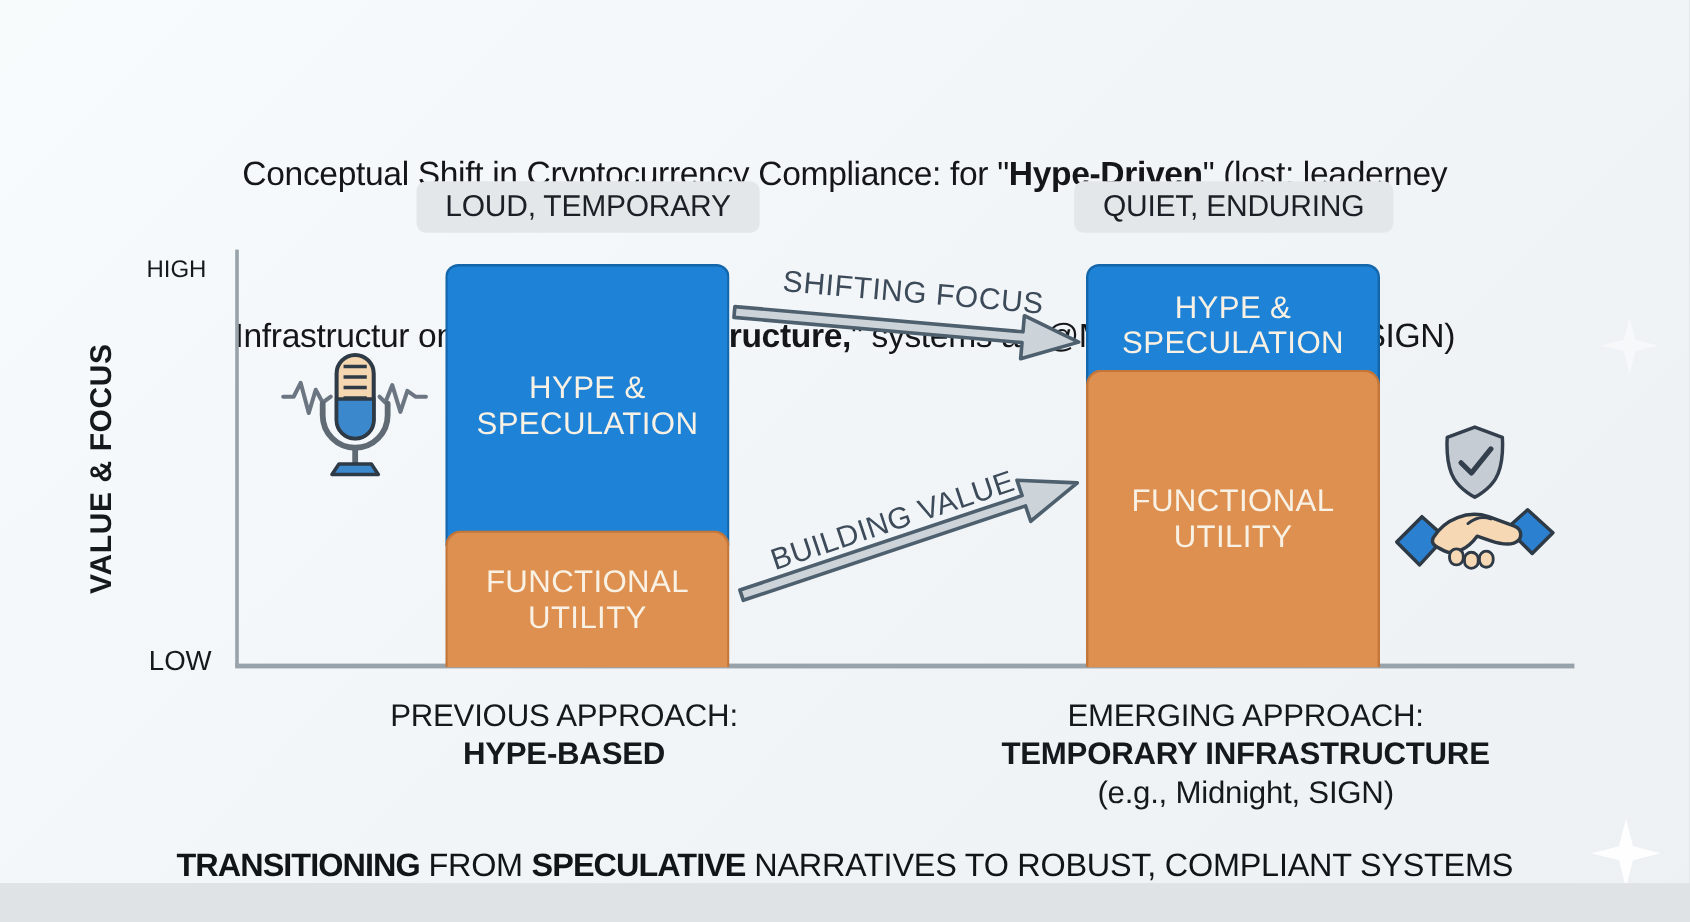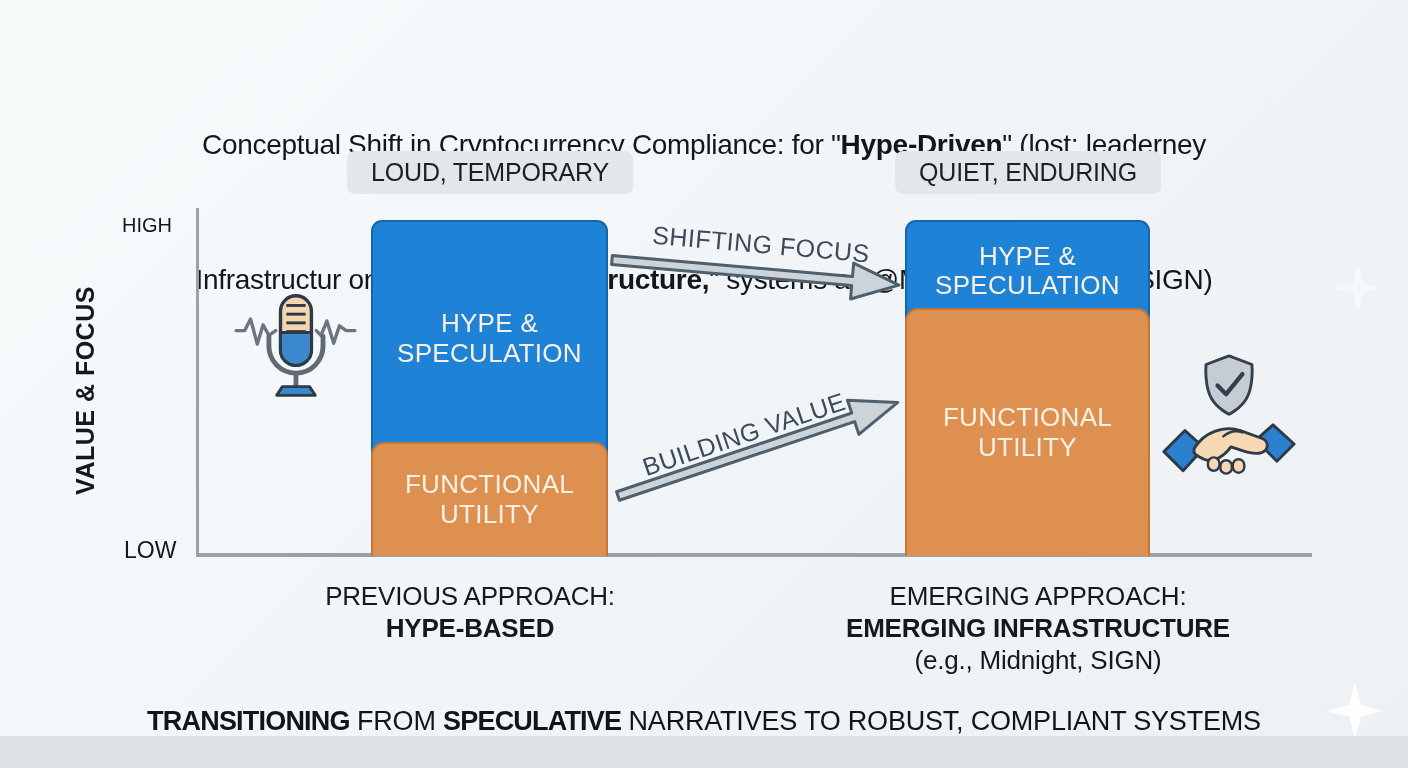--- a/index.html
+++ b/index.html
@@ -133,21 +133,21 @@
     <rect x="61" y="115" width="12" height="14" rx="6" fill="#f7d8b4" stroke="#2f3a47" stroke-width="2.5"></rect>
     <rect x="74" y="114" width="12" height="14" rx="6" fill="#f7d8b4" stroke="#2f3a47" stroke-width="2.5"></rect>
   </svg>
 
   <div class="abs caption caption-left">
     <div>PREVIOUS APPROACH:</div>
     <div class="bold">HYPE-BASED</div>
   </div>
   <div class="abs caption caption-right">
     <div>EMERGING APPROACH:</div>
-    <div class="bold">EMERGING INFRASTRUCTURE</div>
+    <div class="bold">TEMPORARY INFRASTRUCTURE</div>
     <div>(e.g., Midnight, SIGN)</div>
   </div>
 
   <div class="abs footer"><b>TRANSITIONING</b><span> FROM </span><b>SPECULATIVE</b><span> NARRATIVES TO ROBUST, COMPLIANT SYSTEMS</span></div>
 
   <div class="abs sparkle sparkle-1"></div>
   <div class="abs sparkle sparkle-2"></div>
 
 </div>
 

